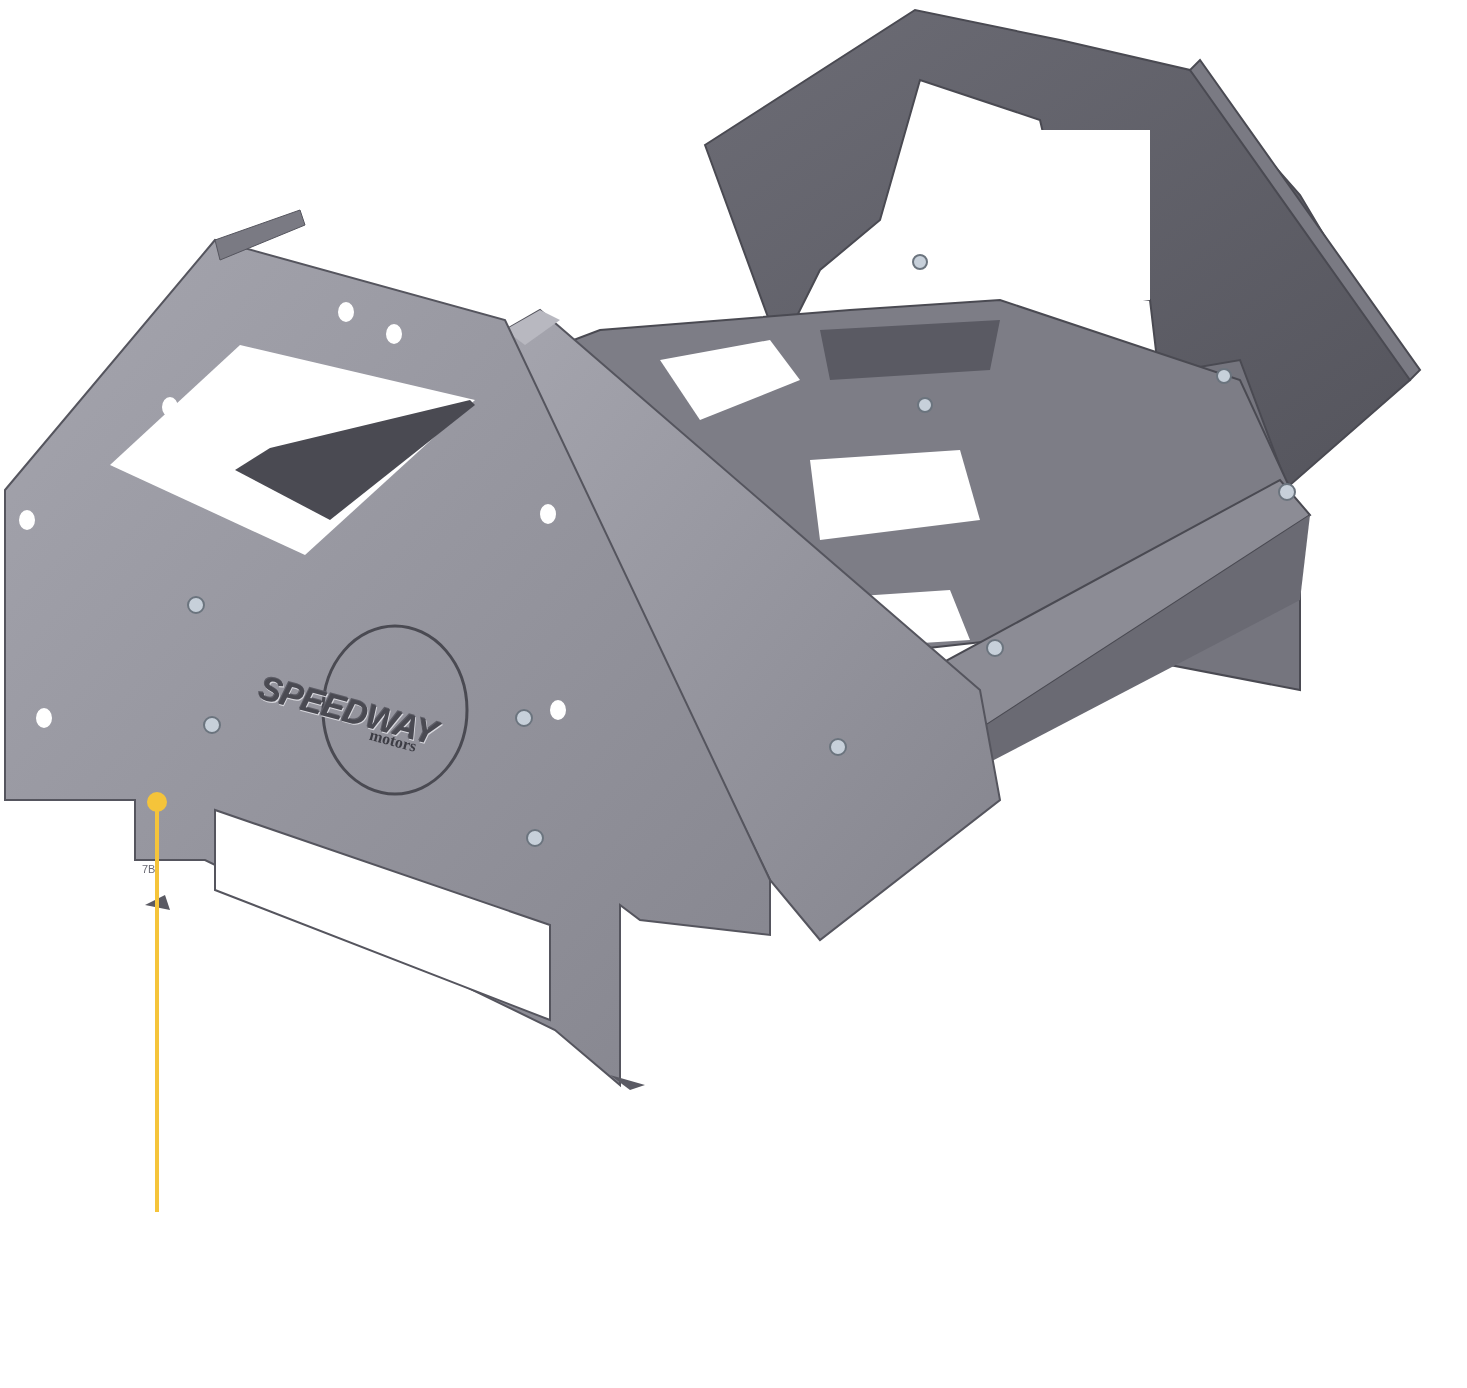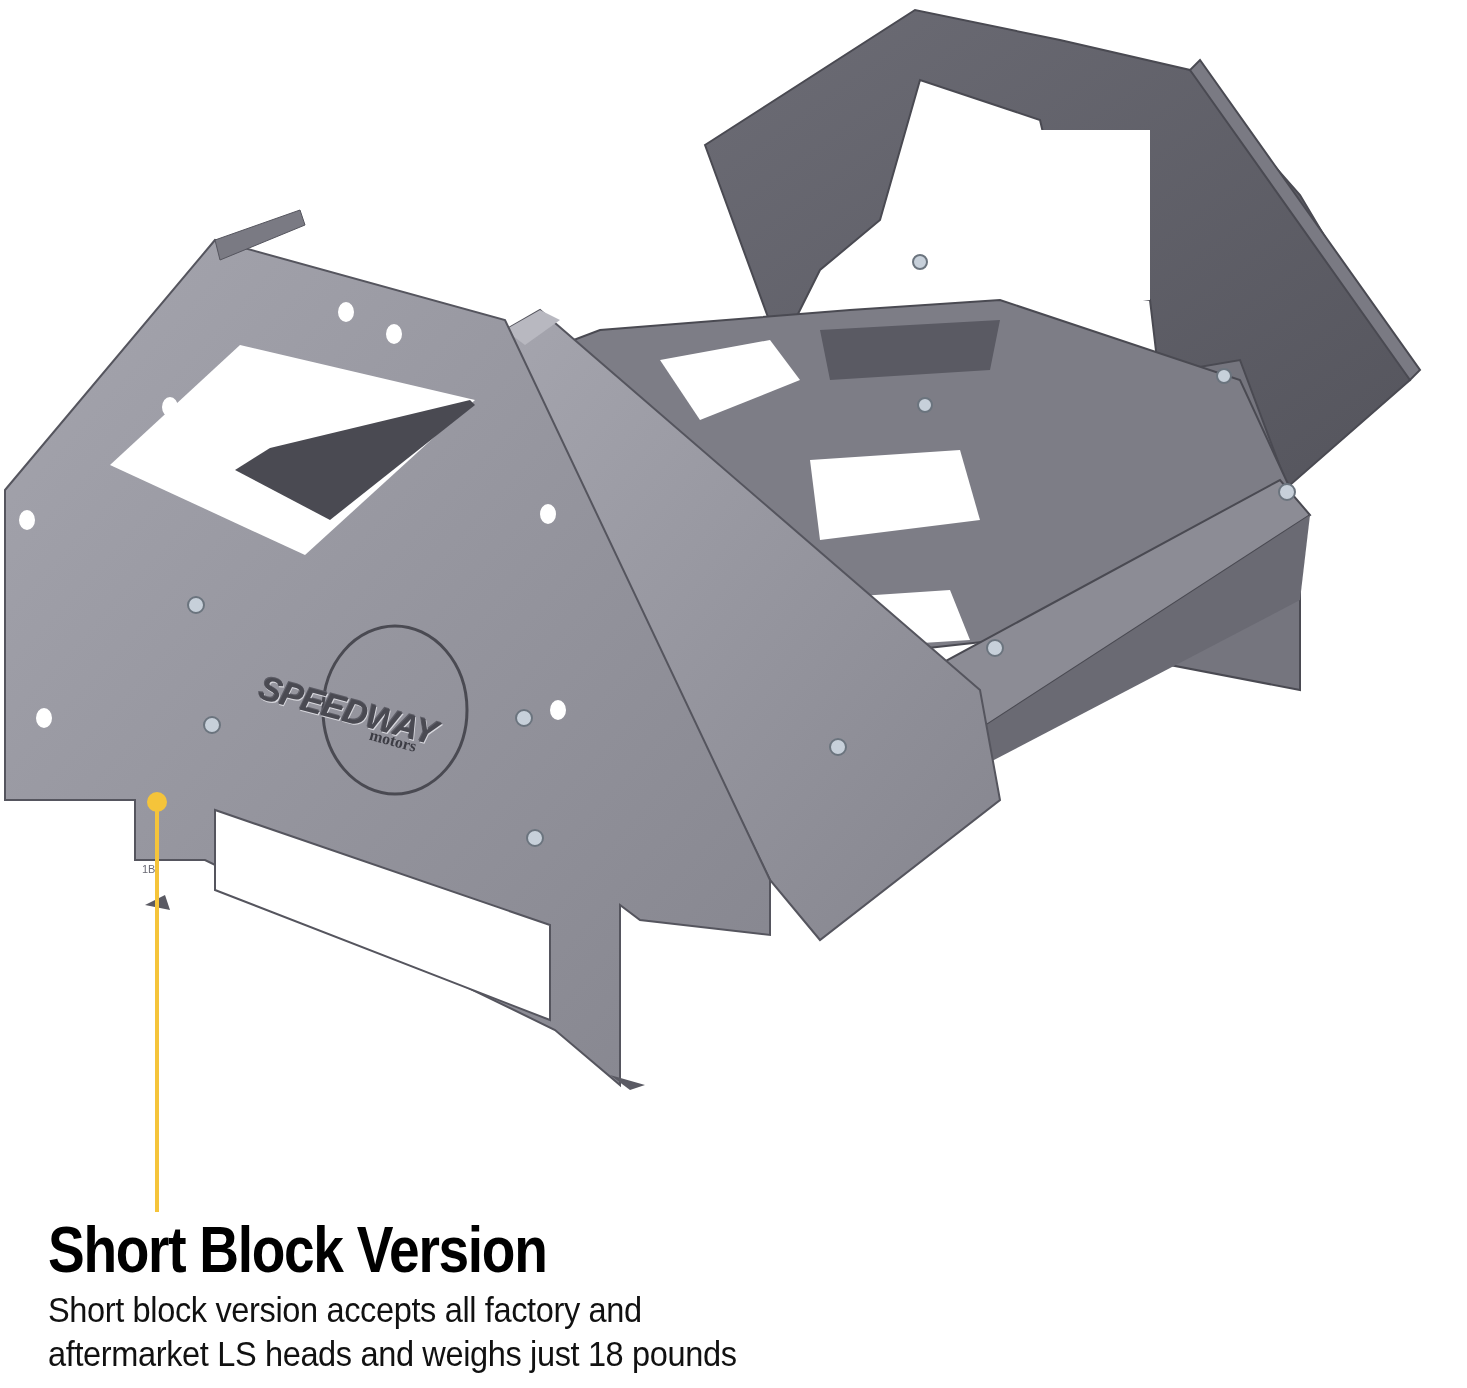--- a/index.html
+++ b/index.html
@@ -100,23 +100,18 @@
       <circle cx="1224" cy="376" r="7"></circle>
       <circle cx="838" cy="747" r="8"></circle>
     </g>
 
     <path d="M145,905 L165,895 L170,910 Z" fill="#5a5a63"></path>
     <path d="M610,1075 L645,1085 L630,1090 Z" fill="#5a5a63"></path>
   </svg>
 
   <div class="logo-text">SPEEDWAY</div>
   <div class="logo-sub">motors</div>
-  <div class="part-mark">1B</div>
+  <div class="part-mark">7B</div>
 
   <div class="callout-dot"></div>
   <div class="callout-line"></div>
 
-  <div class="caption">
-    <div class="caption-title">Short Block Version</div>
-    <div class="caption-body">Short block version accepts all factory and</div>
-    <div class="caption-body">aftermarket LS heads and weighs just 18 pounds</div>
-  </div>
 </div>
 
 </body></html>

